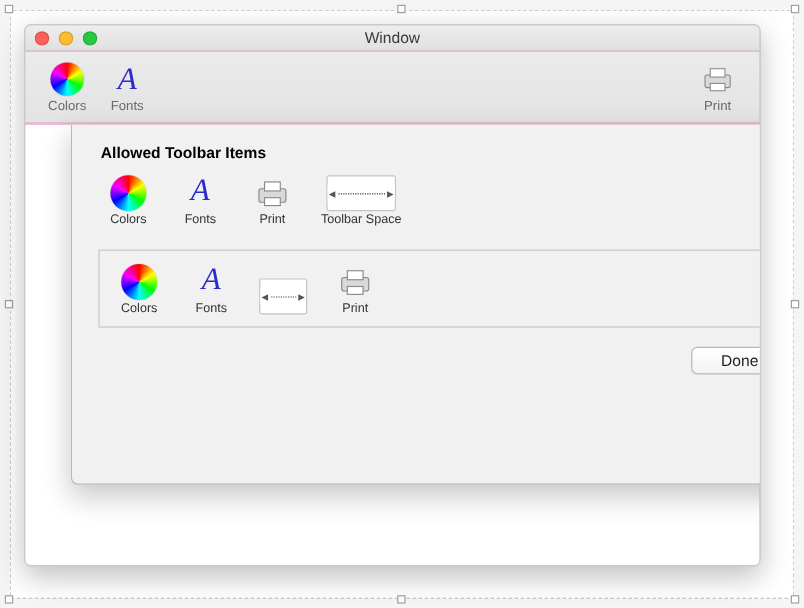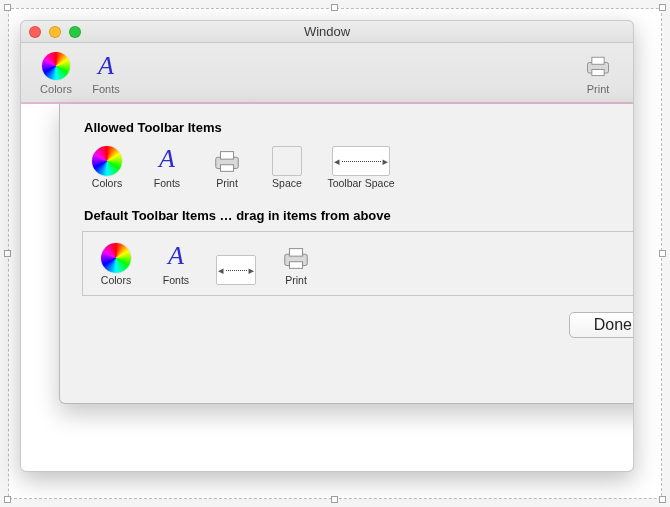--- a/index.html
+++ b/index.html
@@ -185,21 +185,21 @@
 
   .done-row {
     display: flex;
     justify-content: flex-end;
   }
   .done-btn {
     background: linear-gradient(#ffffff, #f3f3f3);
     border: 1px solid #b8b8b8;
     border-radius: 5px;
     padding: 3px 24px;
-    font-size: 16px;
+    font-size: 13px;
     color: #222;
     box-shadow: 0 1px 0 rgba(255,255,255,0.8) inset;
   }
 
   
   .colorwheel {
     width: 28px; height: 28px;
     border-radius: 50%;
     background: conic-gradient(red, yellow, lime, cyan, blue, magenta, red);
     box-shadow: 0 0 0 0.5px rgba(0,0,0,0.1);
@@ -290,36 +290,31 @@
           <span class="lbl">Fonts</span>
         </div>
         <div class="t-item">
           <svg class="printer-svg" viewBox="0 0 32 32" style="width:30px;height:30px">
             <rect x="4" y="12" width="24" height="12" rx="2" fill="#d9d9d9" stroke="#888"></rect>
             <rect x="9" y="6" width="14" height="8" fill="#fff" stroke="#888"></rect>
             <rect x="9" y="20" width="14" height="7" fill="#fff" stroke="#888"></rect>
           </svg>
           <span class="lbl">Print</span>
         </div>
-        <div class="t-item">
-          <div class="ibox clear"></div>
-          <span class="lbl">Space</span>
-        </div>
         <div class="t-item" style="min-width:78px">
           <div class="ibox flex">
             <div class="flex-icon">
                 <span class="arr">◂</span>
                 <span class="arr" style="margin-left:auto">▸</span>
               </div>
           </div>
           <span class="lbl">Toolbar Space</span>
         </div>
       </div>
 
-      <div class="sect-header">Default Toolbar Items … drag in items from above</div>
 
       <div class="default-box">
         <div class="t-item">
           <div class="colorwheel" style="width:30px;height:30px"></div>
           <span class="lbl">Colors</span>
         </div>
         <div class="t-item">
           <span class="fontA" style="height:30px">A</span>
           <span class="lbl">Fonts</span>
         </div>

